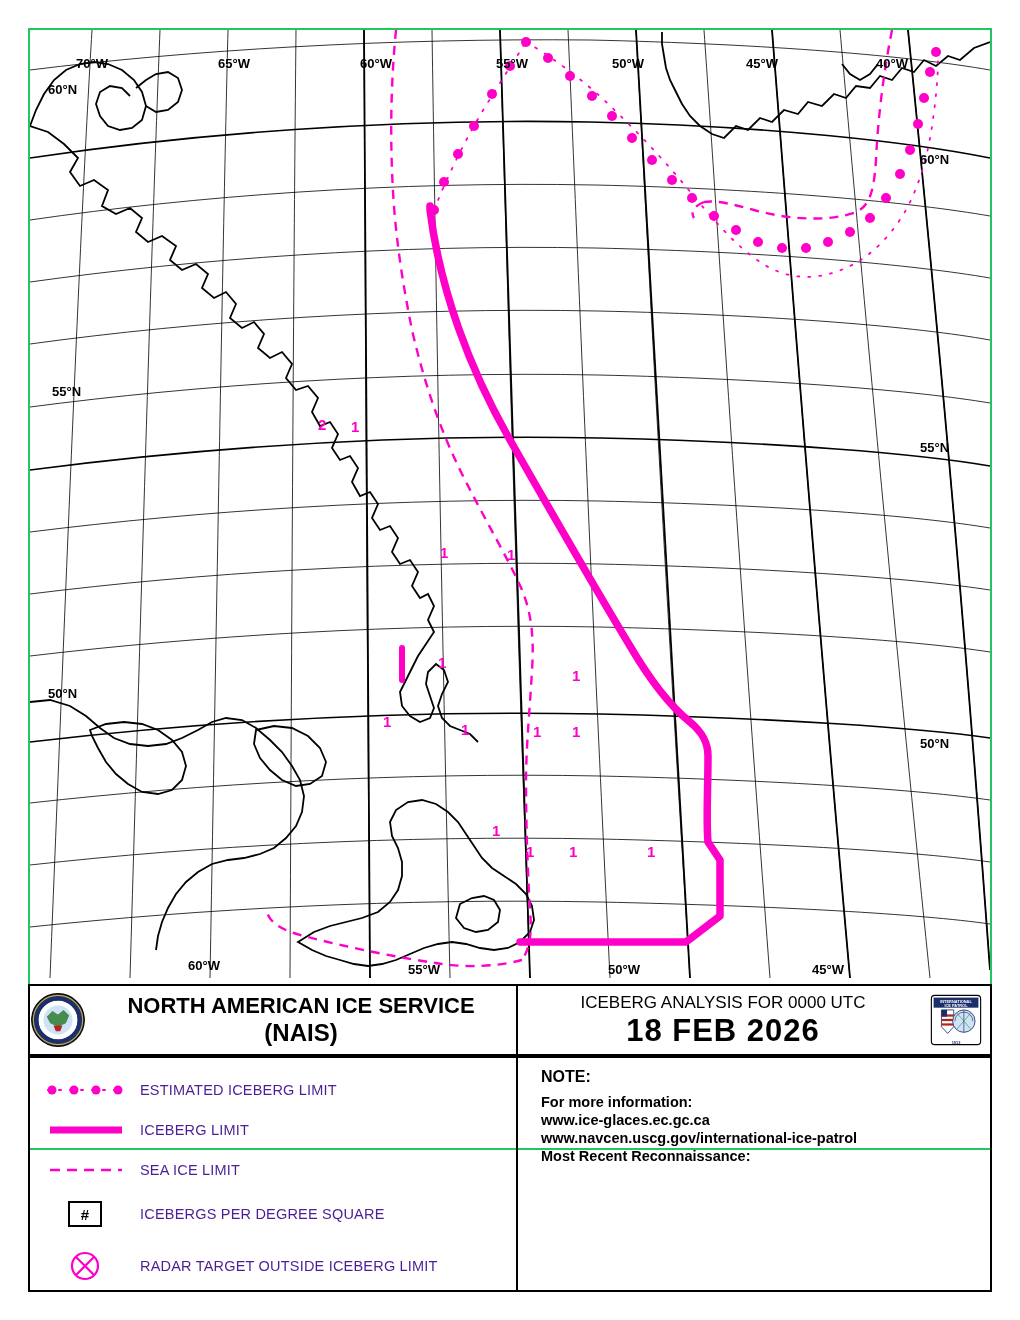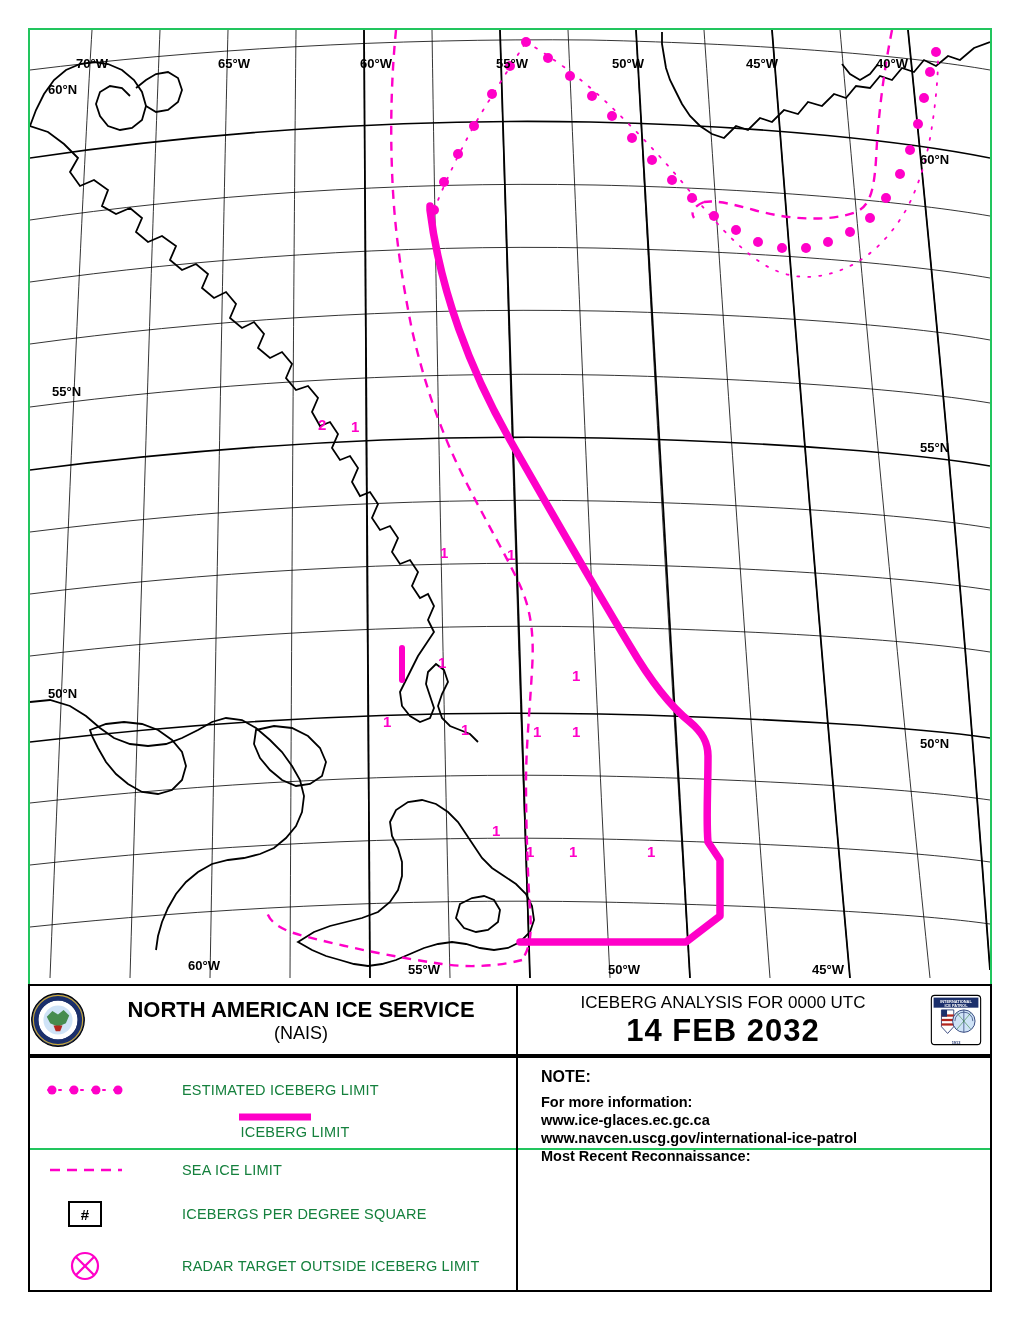--- a/index.html
+++ b/index.html
@@ -36,21 +36,21 @@
   #title-block {
     position:absolute; left:28px; top:984px; width:964px; height:72px;
     border:2px solid #000; display:flex; align-items:stretch;
   }
   #nais-cell {
     width:488px; border-right:2px solid #000;
     display:flex; align-items:center; 
   }
   #nais-text { flex:1; text-align:center; }
   #nais-text .l1 { font-size:22px; font-weight:bold; letter-spacing:0px; }
-  #nais-text .l2 { font-size:18px; font-weight:normal; }
+  #nais-text .l2 { font-size:24px; font-weight:bold; }
 
   #analysis-cell { flex:1; position:relative; }
   #analysis-inner { text-align:center; padding-top:2px; }
   #analysis-inner .a1 { font-size:17px; }
   #analysis-inner .a2 { font-size:31px; font-weight:bold; letter-spacing:1px; }
 
   
   .seal {
     width:56px; height:56px; flex:0 0 auto;
     align-self:center;
@@ -59,21 +59,21 @@
   
   #legend-block {
     position:absolute; left:28px; top:1056px; width:964px; height:236px;
     border:2px solid #000; display:flex;
   }
   #legend-left { width:488px; border-right:2px solid #000; position:relative; }
   #legend-right { flex:1; position:relative; padding:10px 12px;margin-left:9px; }
 
   .leg-row { position:absolute; left:0; width:488px; height:40px; display:flex; align-items:center; }
   .leg-sym { width:110px; display:flex; align-items:center; justify-content:center; }
-  .leg-txt { font-size:14.5px; color:#15803d; letter-spacing:0.2px;margin-left:42px; }
+  .leg-txt { font-size:14.5px; color:#4c1d95; letter-spacing:0.2px; }
 
   .note-title { font-size:16px; font-weight:bold; margin:0 0 8px 2px; }
   .note-line { font-size:14.5px; font-weight:bold; margin:0 0 2px 2px; }
 
   .sq-box {
     width:34px; height:26px; border:2px solid #000;
     display:flex; align-items:center; justify-content:center;
     font-size:15px; font-weight:bold;
   }
 </style>
@@ -255,21 +255,21 @@
       <div id="nais-text">
         <div class="l1">NORTH AMERICAN ICE SERVICE</div>
         <div class="l2">(NAIS)</div>
       </div>
     </div>
 
     <div id="analysis-cell">
       <div style="display:flex; align-items:center; height:100%;">
         <div id="analysis-inner" style="flex:1;">
           <div class="a1">ICEBERG ANALYSIS FOR 0000 UTC</div>
-          <div class="a2">14 FEB 2032</div>
+          <div class="a2">18 FEB 2026</div>
         </div>
         <svg class="seal" style="margin-right:6px;" viewBox="0 0 100 100">
           <rect x="6" y="6" width="88" height="88" rx="6" fill="#ffffff" stroke="#000" stroke-width="2"></rect>
           <rect x="10" y="10" width="80" height="18" fill="#1b2f6b"></rect>
           <text x="50" y="19" font-size="7" fill="#ffffff" text-anchor="middle" font-family="Liberation Sans, sans-serif" font-weight="bold">INTERNATIONAL</text>
           <text x="50" y="26" font-size="7" fill="#ffffff" text-anchor="middle" font-family="Liberation Sans, sans-serif" font-weight="bold">ICE PATROL</text>
           <path d="M24,32 L46,32 L46,62 L35,74 L24,62 Z" fill="#ffffff" stroke="#1b2f6b" stroke-width="1.5"></path>
           <g fill="#b3261e">
             <rect x="24" y="40" width="22" height="4"></rect>
             <rect x="24" y="48" width="22" height="4"></rect>
@@ -296,21 +296,21 @@
             <line x1="4" y1="7" x2="78" y2="7" stroke="#ff00c8" stroke-width="2" stroke-dasharray="2 9" stroke-linecap="round"></line>
             <circle cx="8" cy="7" r="4.5" fill="#ff00c8"></circle>
             <circle cx="30" cy="7" r="4.5" fill="#ff00c8"></circle>
             <circle cx="52" cy="7" r="4.5" fill="#ff00c8"></circle>
             <circle cx="74" cy="7" r="4.5" fill="#ff00c8"></circle>
           </svg>
         </div>
         <div class="leg-txt">ESTIMATED ICEBERG LIMIT</div>
       </div>
 
-      <div class="leg-row" style="top:52px;flex-direction:column;">
+      <div class="leg-row" style="top:52px;">
         <div class="leg-sym">
           <svg width="82" height="14" viewBox="0 0 82 14">
             <line x1="6" y1="7" x2="78" y2="7" stroke="#ff00c8" stroke-width="7" stroke-linecap="butt"></line>
           </svg>
         </div>
         <div class="leg-txt">ICEBERG LIMIT</div>
       </div>
 
       <div class="leg-row" style="top:92px;">
         <div class="leg-sym">

